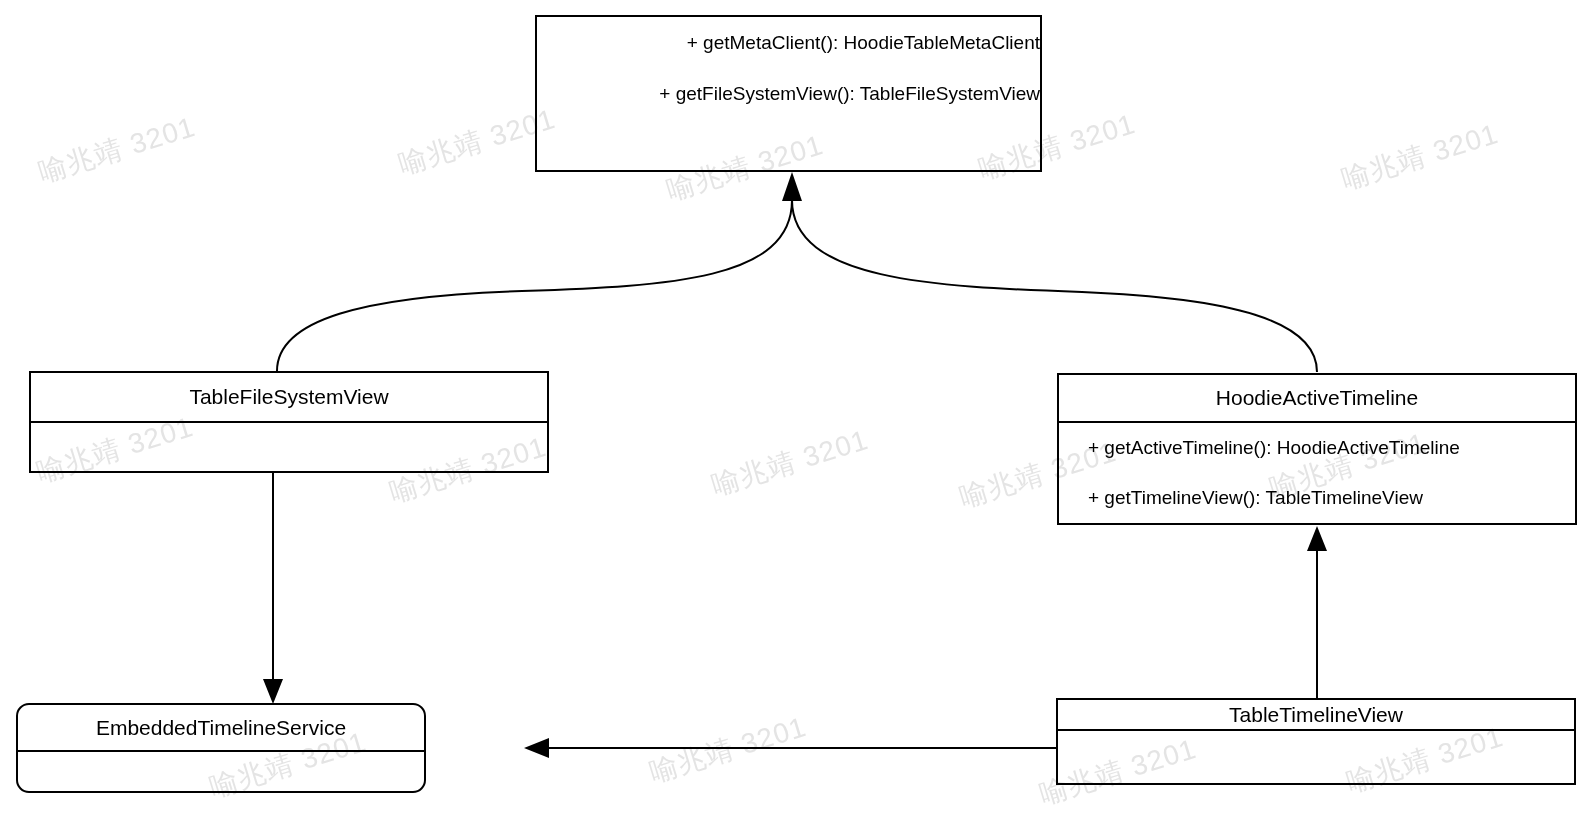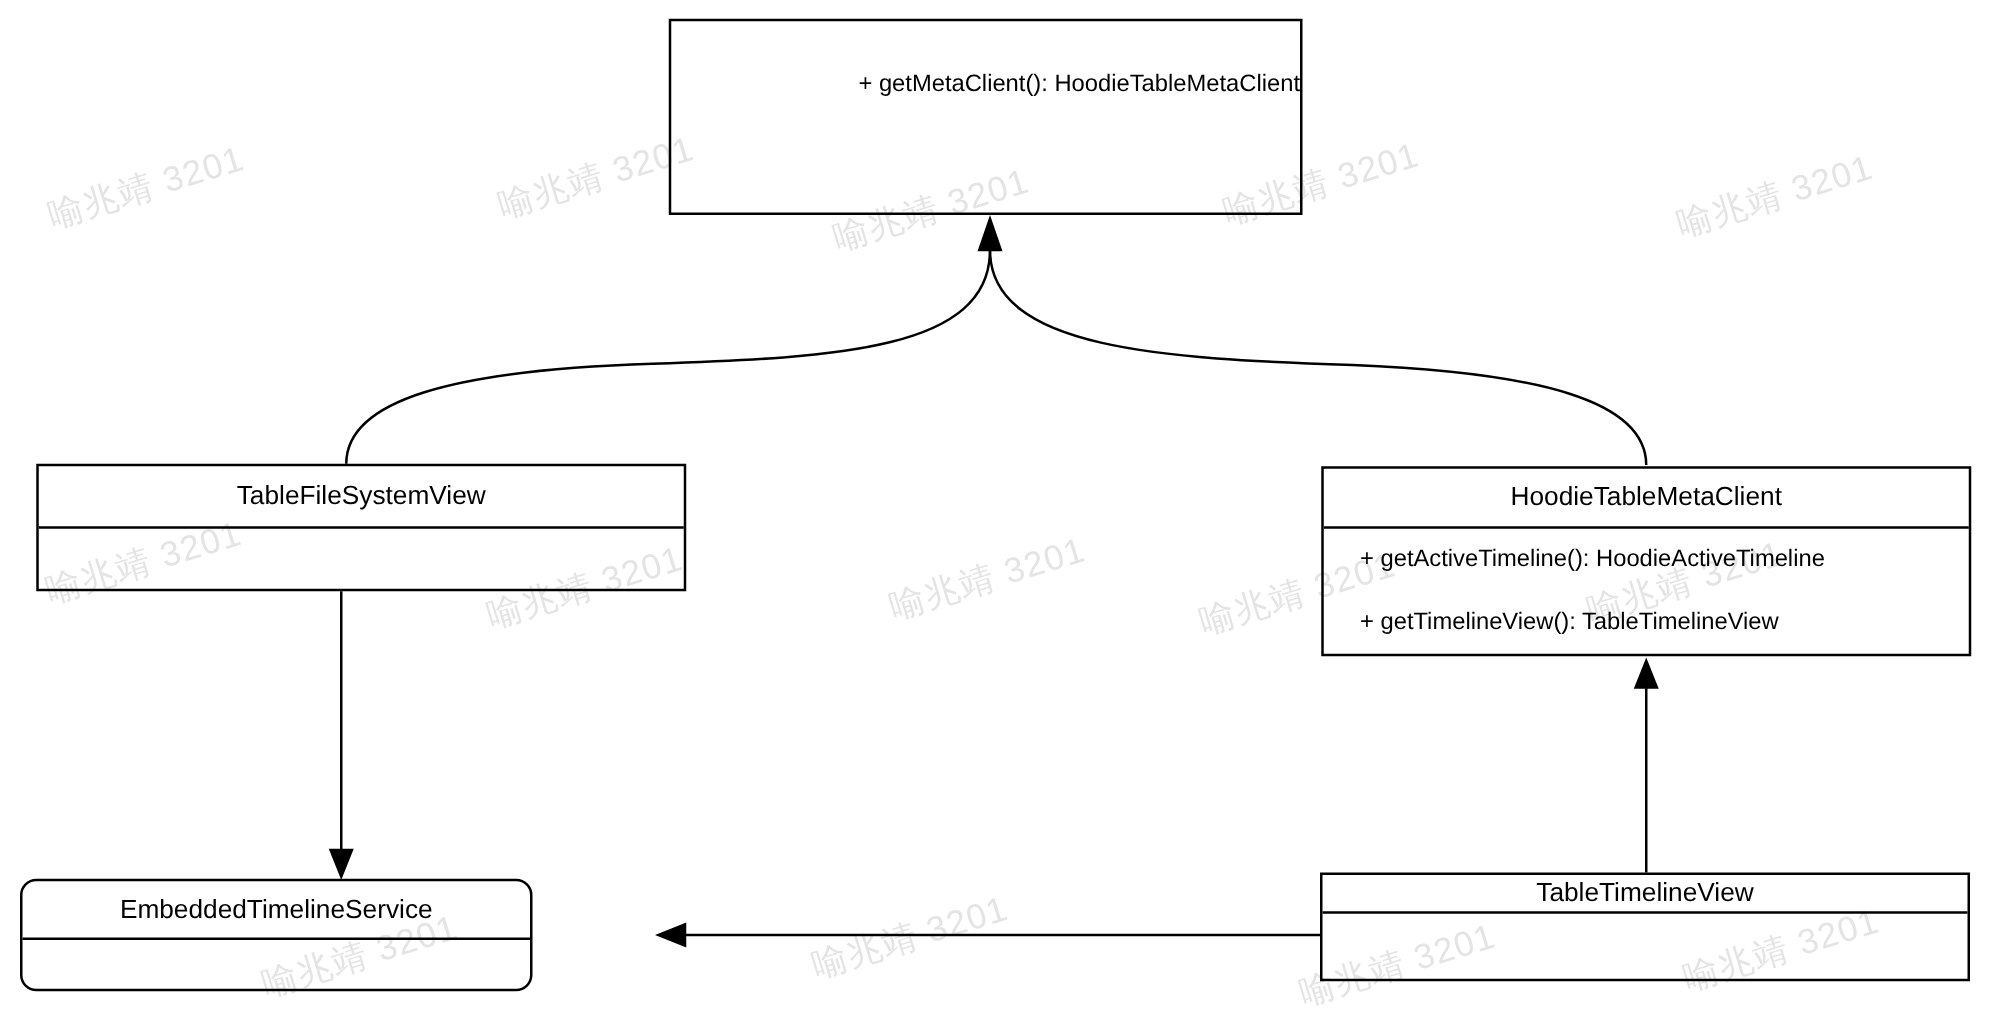--- a/index.html
+++ b/index.html
@@ -75,30 +75,31 @@
       <polygon points="792,172 782,201 802,201"></polygon>
       <polygon points="273,704 263,679 283,679"></polygon>
       <polygon points="1317,526 1307,551 1327,551"></polygon>
       <polygon points="524,748 549,738 549,758"></polygon>
     </g>
   </svg>
 
   <div class="uml-box" style="left:535px;top:15px;width:507px;height:157px;">
     <div class="uml-methods" style="height:102px;align-items:flex-end;">
       <div class="uml-method">+ getMetaClient(): HoodieTableMetaClient</div>
+      <div class="uml-method">+ getFileSystemView(): TableFileSystemView</div>
     </div>
   </div>
 
   <div class="uml-box" style="left:17px;top:371px;width:520px;height:102px;margin-left:12px;">
     <div class="uml-title" style="height:50px;">TableFileSystemView</div>
     <div class="uml-methods" style="height:48px;"></div>
   </div>
 
   <div class="uml-box" style="left:1057px;top:373px;width:520px;height:152px;">
-    <div class="uml-title" style="height:48px;">HoodieTableMetaClient</div>
+    <div class="uml-title" style="height:48px;">HoodieActiveTimeline</div>
     <div class="uml-methods" style="height:100px;padding-left:16px;">
       <div class="uml-method">+ getActiveTimeline(): HoodieActiveTimeline</div>
       <div class="uml-method">+ getTimelineView(): TableTimelineView</div>
     </div>
   </div>
 
   <div class="uml-box" style="left:16px;top:703px;width:410px;height:90px;border-radius:13px;">
     <div class="uml-title" style="height:47px;">EmbeddedTimelineService</div>
     <div class="uml-methods" style="height:39px;"></div>
   </div>

